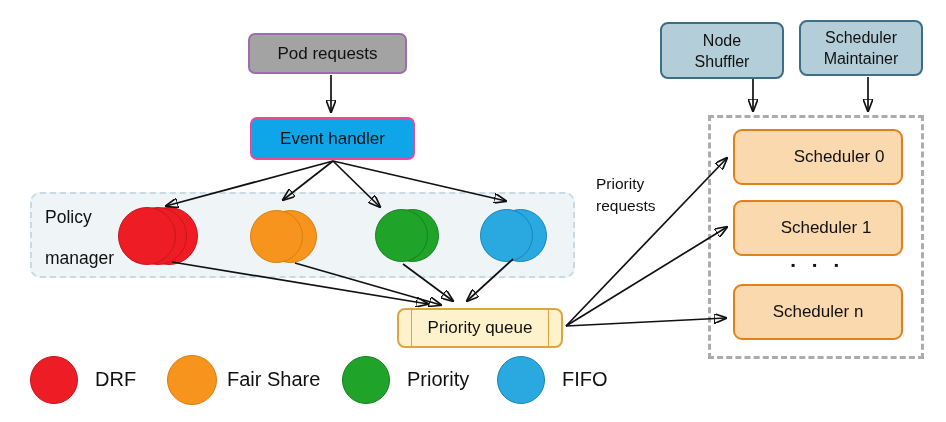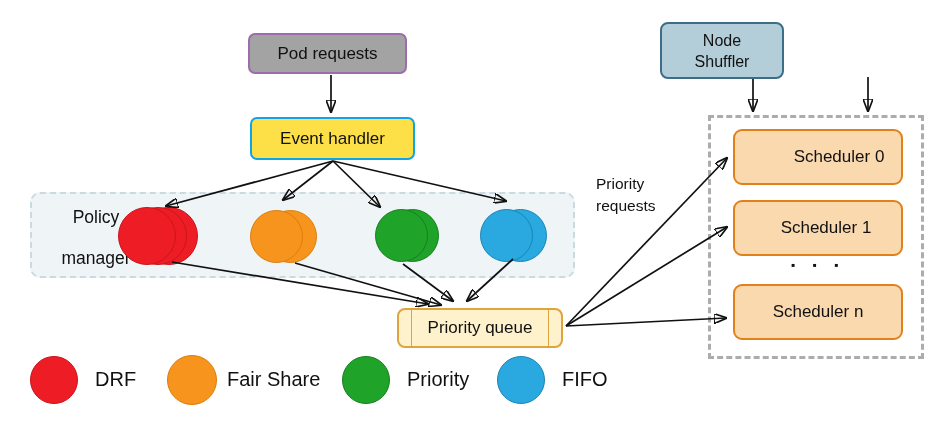--- a/index.html
+++ b/index.html
@@ -7,23 +7,23 @@
     position:relative;width:946px;height:422px;background:#ffffff;overflow:hidden;
     font-family:"Liberation Sans", sans-serif;color:#111;
   }
   .abs{position:absolute;}
   .node{
     position:absolute;display:flex;align-items:center;justify-content:center;
     text-align:center;box-sizing:border-box;
   }
   
   .pod{left:248px;top:33px;width:159px;height:41px;background:#a3a3a3;border:2px solid #9C6BB0;border-radius:7px;font-size:17px;}
-  .event{left:250px;top:117px;width:165px;height:43px;background:#fde047;border:2px solid #0ea5e9;border-radius:7px;font-size:17px;}
+  .event{left:250px;top:117px;width:165px;height:43px;background:#0ea5e9;border:2px solid #ec4899;border-radius:7px;font-size:17px;}
   .policy-box{left:30px;top:192px;width:545px;height:86px;background:#EFF4F7;border:2px dashed #CBD9E0;border-radius:10px;z-index:1;}
-  .policy-label{left:45px;top:197px;width:102px;height:82px;text-align:center;font-size:17.5px;line-height:41px;z-index:2;}
+  .policy-label{left:45px;top:197px;width:102px;height:82px;text-align:left;font-size:17.5px;line-height:41px;z-index:2;}
   .queue{left:397px;top:308px;width:166px;height:40px;background:#FEF2CC;border:2px solid #DFA43D;border-radius:8px;font-size:17px;z-index:3;}
   .queue-line{position:absolute;top:0;bottom:0;width:0;border-left:1.5px solid #DFA43D;}
   .queue-line.l{left:12px;}
   .queue-line.r{right:12px;}
   .steel{background:#B4CED9;border:2px solid #3C6E88;border-radius:8px;font-size:16px;line-height:21px;}
   .shuffler{left:660px;top:22px;width:124px;height:57px;}
   .maintainer{left:799px;top:20px;width:124px;height:56px;}
   .sched-container{left:708px;top:115px;width:216px;height:244px;border:3px dashed #ACACAC;z-index:1;background:transparent;}
   .sched{width:170px;height:56px;background:#FBD9AF;border:2px solid #E0811C;border-radius:9px;font-size:17px;z-index:2;}
   .s0{left:733px;top:129px;padding-left:42px;}
@@ -92,20 +92,26 @@
     <div>Priority</div>
     <div>requests</div>
   </div>
 
   <div class="node steel shuffler">
     <div>
       <div>Node</div>
       <div>Shuffler</div>
     </div>
   </div>
+  <div class="node steel maintainer">
+    <div>
+      <div>Scheduler</div>
+      <div>Maintainer</div>
+    </div>
+  </div>
 
   <div class="node sched s0">
     <span>Scheduler 0</span>
   </div>
   <div class="node sched s1">
     <span>Scheduler 1</span>
   </div>
   <div class="abs ellipsis">▪ ▪ ▪</div>
   <div class="node sched sn">
     <span>Scheduler n</span>

